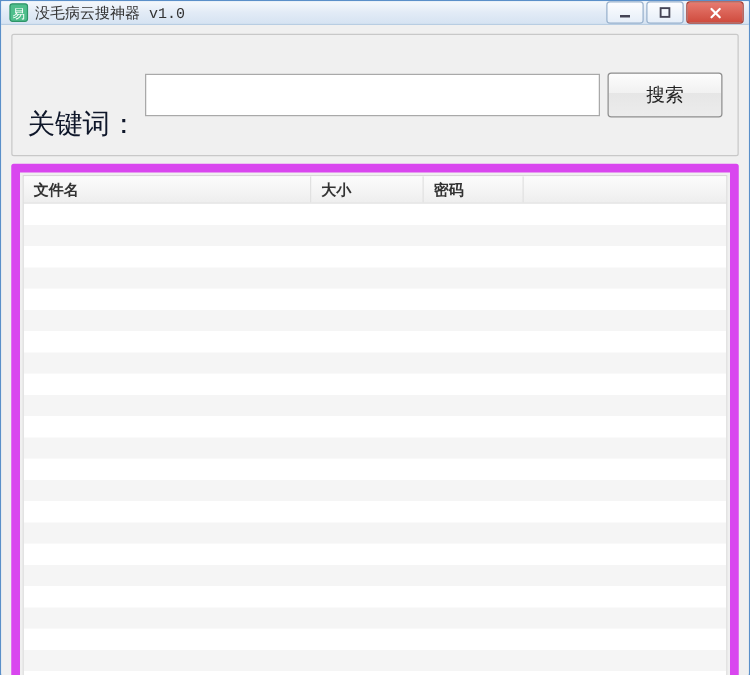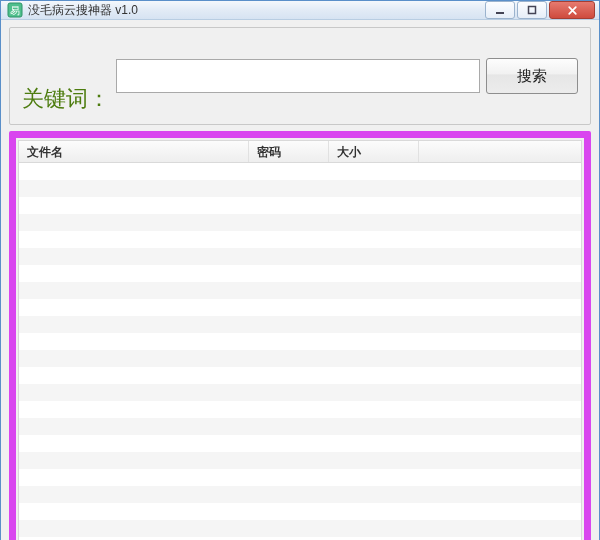--- a/index.html
+++ b/index.html
@@ -26,21 +26,21 @@
     font-size: 12px;
   }
   .titlebar .app-icon {
     width: 16px; height: 16px;
     margin-right: 5px;
     display: inline-flex;
     align-items: center;
     justify-content: center;
   }
   .titlebar .app-icon svg { width: 16px; height: 16px; }
-  .titlebar .title-text { color: #333; flex: 0 0 auto; }
+  .titlebar .title-text { color: #333; flex: 0 0 auto; font-family: Liberation Mono, monospace; }
   .titlebar .spacer { flex: 1; }
   .winbtns { display: flex; gap: 2px; }
   .winbtn {
     width: 30px; height: 18px;
     border: 1px solid #9bb3ce;
     border-radius: 3px;
     background: linear-gradient(to bottom, #fcfdff, #e6eef8);
     display: flex; align-items: center; justify-content: center;
     font-size: 10px;
     color: #445;
@@ -68,21 +68,21 @@
     border: 1px solid #c8c8c8;
     background: #f0f0f0;
     padding: 10px 12px;
     display: flex;
     align-items: center;
     gap: 6px;
     border-radius: 2px;
   }
   .search-label {
     font-size: 22px;
-    color: #4d7c0f;
+    color: #0f172a;
     white-space: nowrap;
     margin-top: 46px;
   }
   .search-input {
     flex: 1;
     height: 34px;
     border: 1px solid #a9a9a9;
     background: #fff;
     font-size: 16px;
     padding: 0 6px;
@@ -203,22 +203,22 @@
     <div class="search-panel">
       <span class="search-label">关键词：</span>
       <input class="search-input" type="text" value="" style="">
       <button class="search-button">搜索</button>
     </div>
 
     <div class="list-panel">
       <div class="listview">
         <div class="lv-header">
           <div class="lv-col fname">文件名</div>
+          <div class="lv-col size">大小</div>
           <div class="lv-col pwd">密码</div>
-          <div class="lv-col size">大小</div>
           <div class="lv-col rest"></div>
         </div>
         <div class="lv-body" id="lv-body">
         <div class="lv-row"></div>
             <div class="lv-row"></div>
             <div class="lv-row"></div>
             <div class="lv-row"></div>
             <div class="lv-row"></div>
             <div class="lv-row"></div>
             <div class="lv-row"></div>

